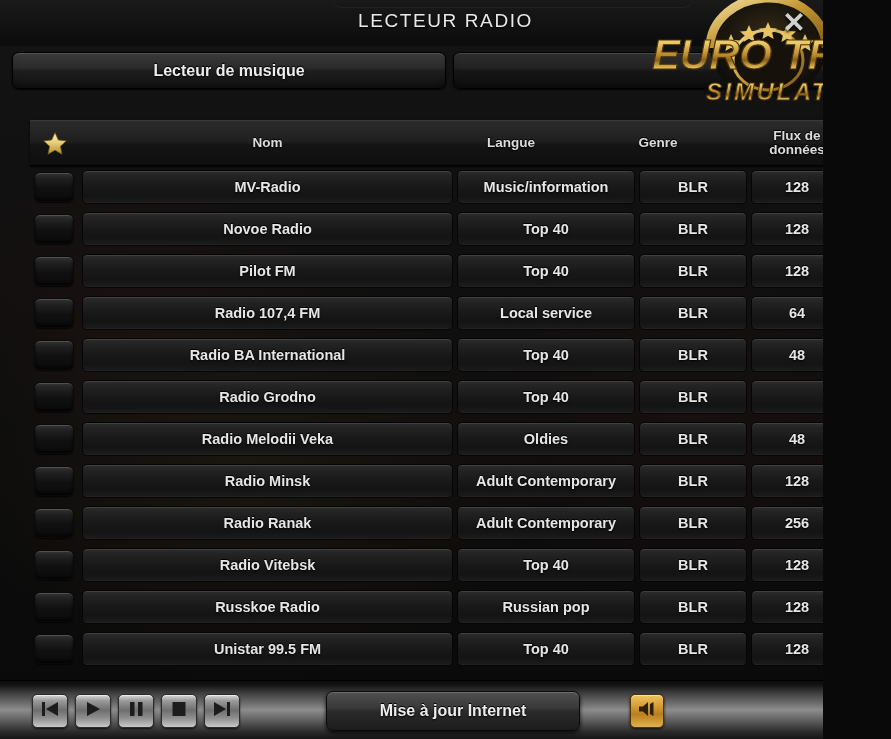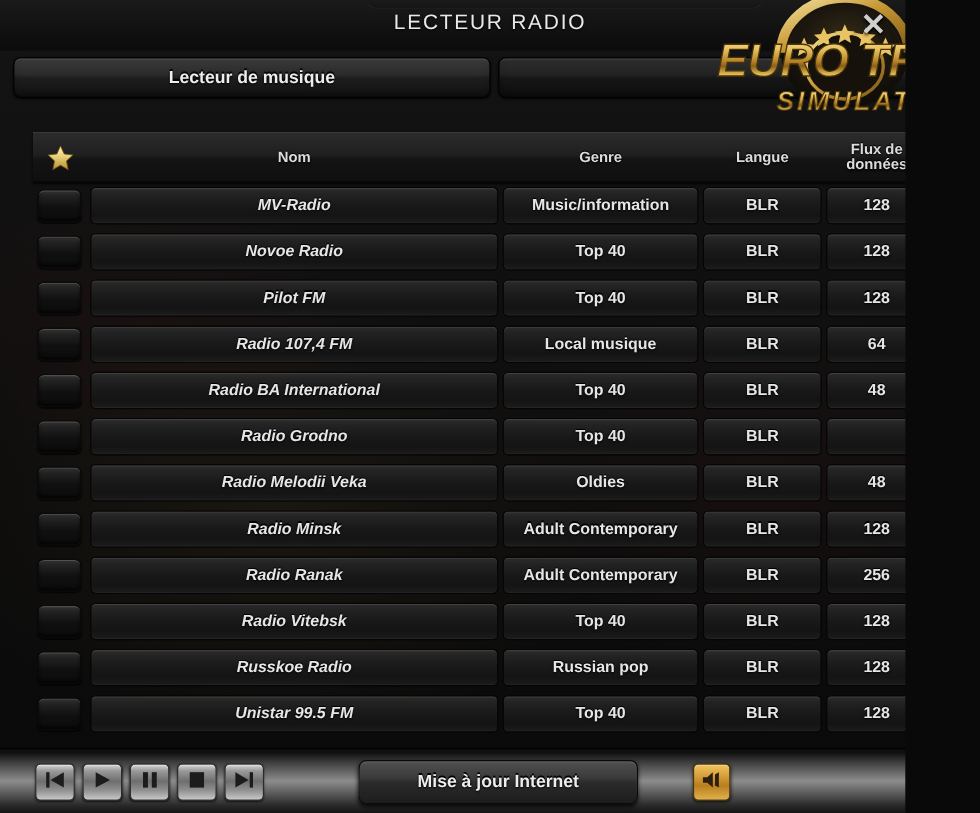--- a/index.html
+++ b/index.html
@@ -120,21 +120,21 @@
     border-radius: 5px;
     font-size: 14.5px; font-weight: bold; color: #e6e6e6;
     text-shadow: 0 -1px 0 #000, 0 1px 2px #000;
     background: linear-gradient(180deg,#2c2c2c 0%, #232323 16%, #181818 52%, #141414 78%, #1c1c1c 100%);
     border: 1px solid #050505;
     box-shadow: inset 0 1px 0 rgba(255,255,255,0.10),
                 inset 0 -1px 0 rgba(255,255,255,0.03);
     cursor: pointer;
     overflow: hidden; white-space: nowrap;
   }
-  .cell.name  { width: 371px; font-style: italic; }
+  .cell.name  { width: 371px; }
   .cell.genre { width: 178px; }
   .cell.lang  { width: 108px; }
   .cell.rate  { width: 92px; }
 
   .chk {
     width: 40px; height: 30px; margin-left: 4px;
     border-radius: 6px;
     background: linear-gradient(180deg,#333 0%,#222 18%,#101010 55%,#0b0b0b 100%);
     border: 1px solid #0a0a0a;
     box-shadow: inset 0 1px 0 rgba(255,255,255,0.16),
@@ -292,22 +292,22 @@
                 <stop offset="0%" stop-color="#fff3c0"></stop>
                 <stop offset="45%" stop-color="#e8cf7a"></stop>
                 <stop offset="100%" stop-color="#b78f2e"></stop>
               </linearGradient>
             </defs>
             <polygon points="12,1.6 15.2,8.6 22.8,9.5 17.2,14.7 18.7,22.3 12,18.5 5.3,22.3 6.8,14.7 1.2,9.5 8.8,8.6" fill="url(#gStar)" stroke="#6e5413" stroke-width="0.7"></polygon>
           </svg>
         </span>
       </div>
       <div class="th c-name">Nom</div>
+      <div class="th c-lang">Langue</div>
       <div class="th c-genre">Genre</div>
-      <div class="th c-lang">Langue</div>
       <div class="th c-rate">Flux de données</div>
     </div>
 
     <div id="tbody">
         <div class="trow">
           <div class="c-fav" style="display: flex; align-items: center;">
             <div class="chk"></div>
           </div>
           <div class="c-name" style="display: flex; align-items: center; justify-content: center;">
             <div class="cell name">MV-Radio</div>
@@ -357,21 +357,21 @@
           </div>
         </div>
         <div class="trow">
           <div class="c-fav" style="display: flex; align-items: center;">
             <div class="chk"></div>
           </div>
           <div class="c-name" style="display: flex; align-items: center; justify-content: center;">
             <div class="cell name">Radio 107,4 FM</div>
           </div>
           <div class="c-genre" style="display: flex; align-items: center; justify-content: center;">
-            <div class="cell genre">Local musique</div>
+            <div class="cell genre">Local service</div>
           </div>
           <div class="c-lang" style="display: flex; align-items: center; justify-content: center;">
             <div class="cell lang">BLR</div>
           </div>
           <div class="c-rate" style="display: flex; align-items: center; justify-content: center;">
             <div class="cell rate">64</div>
           </div>
         </div>
         <div class="trow">
           <div class="c-fav" style="display: flex; align-items: center;">

